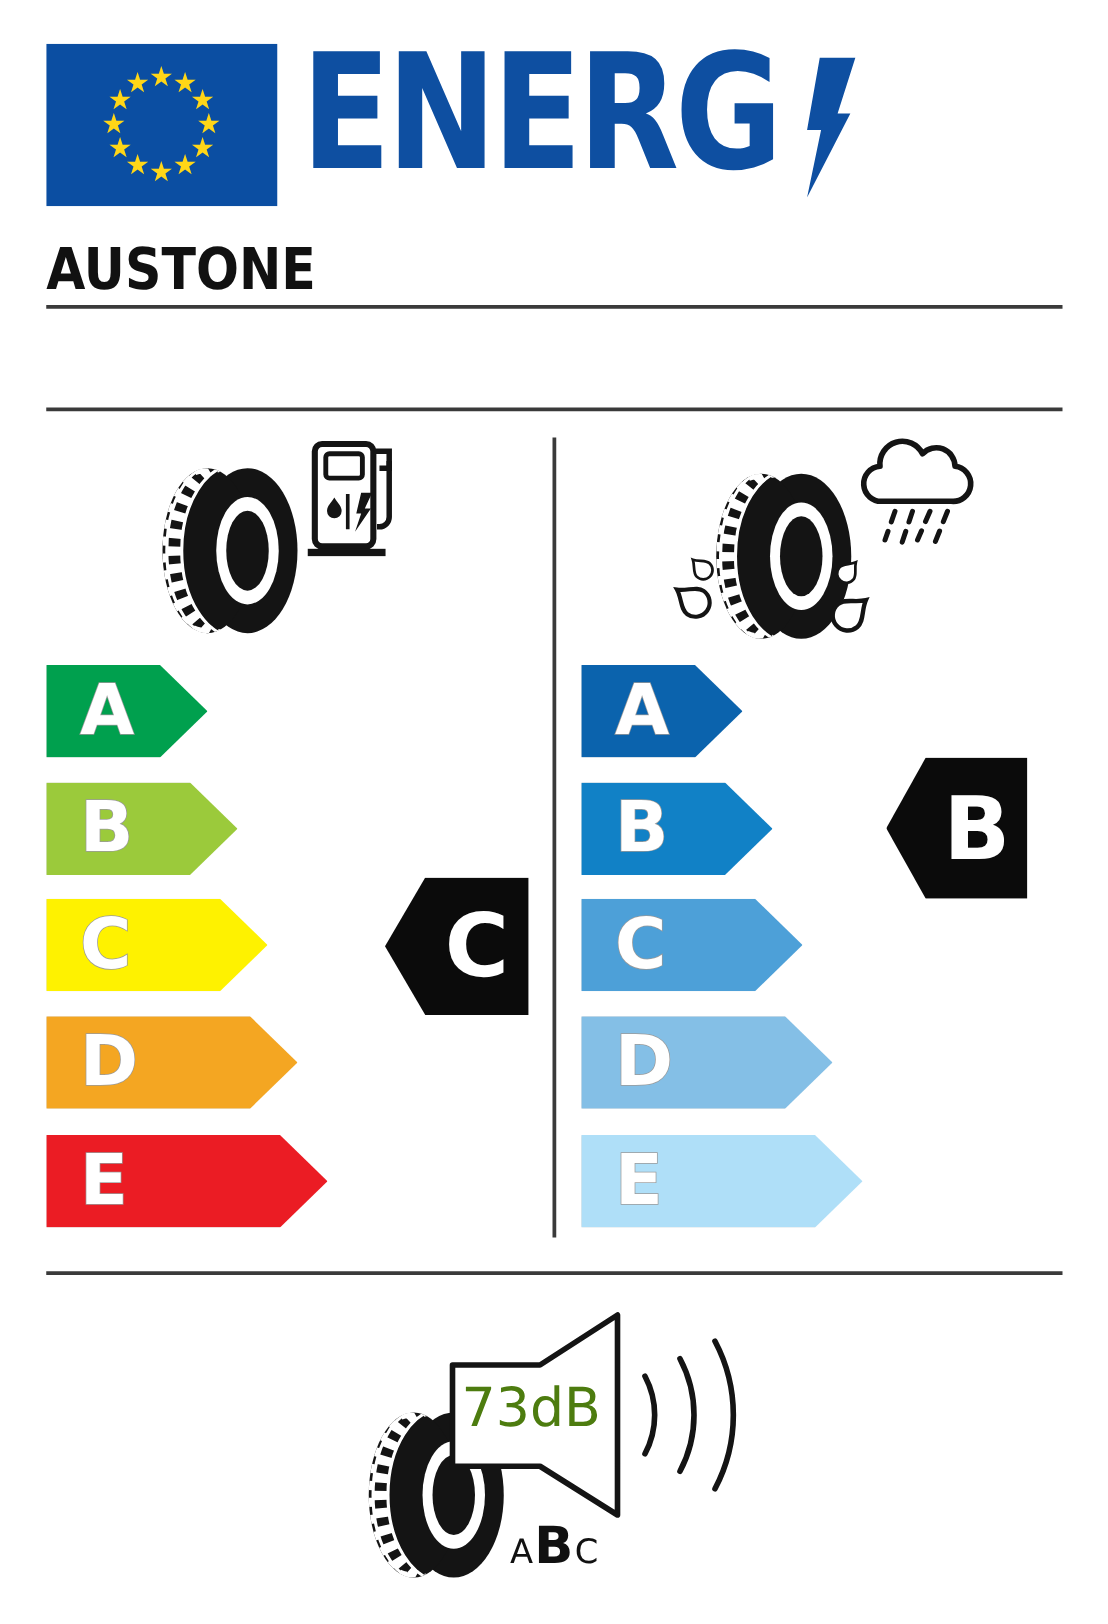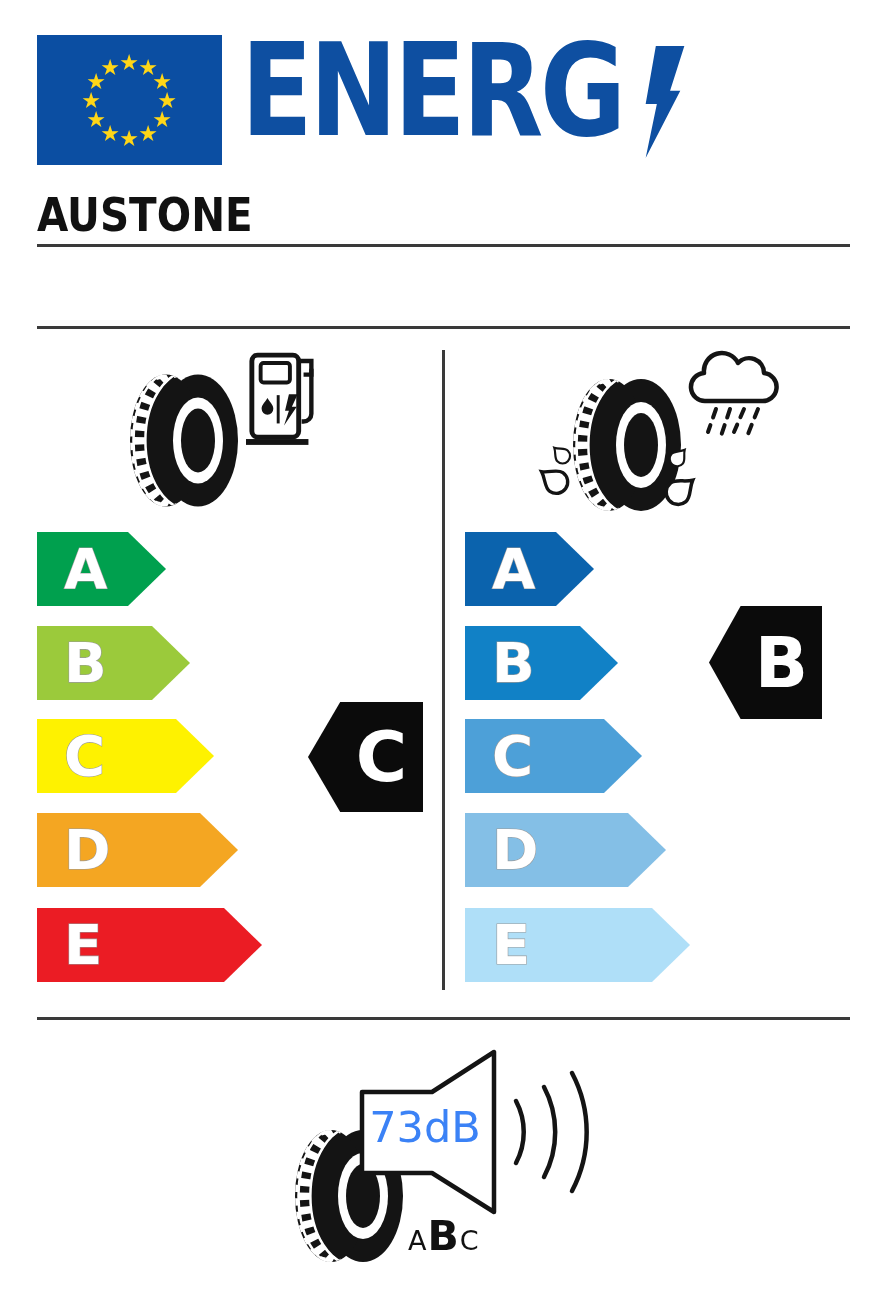--- a/index.html
+++ b/index.html
@@ -59,21 +59,21 @@
   }
   .indicator-fuel{left:308px;top:702px;width:115px;height:110px;}
   .indicator-wet{left:709px;top:606px;width:113px;height:113px;}
   .indicator-letter{
     margin-left:32px;color:#fff;font-size:70px;font-weight:bold;line-height:1;
   }
   
   .db-value{
     position:absolute;left:370px;top:1101px;width:110px;height:52px;
     display:flex;align-items:center;justify-content:center;
-    font-size:43px;color:#3b82f6;letter-spacing:0px;
+    font-size:43px;color:#4d7c0f;letter-spacing:0px;
   }
   .noise-classes{
     position:absolute;left:408px;top:1216px;width:110px;height:56px;
     display:flex;align-items:baseline;justify-content:flex-start;color:#111;
   }
   .noise-class{font-size:27px;line-height:1;}
   .noise-class.emph{font-size:41px;font-weight:bold;margin:0 1px;}
 </style>
 </head>
 <body>

